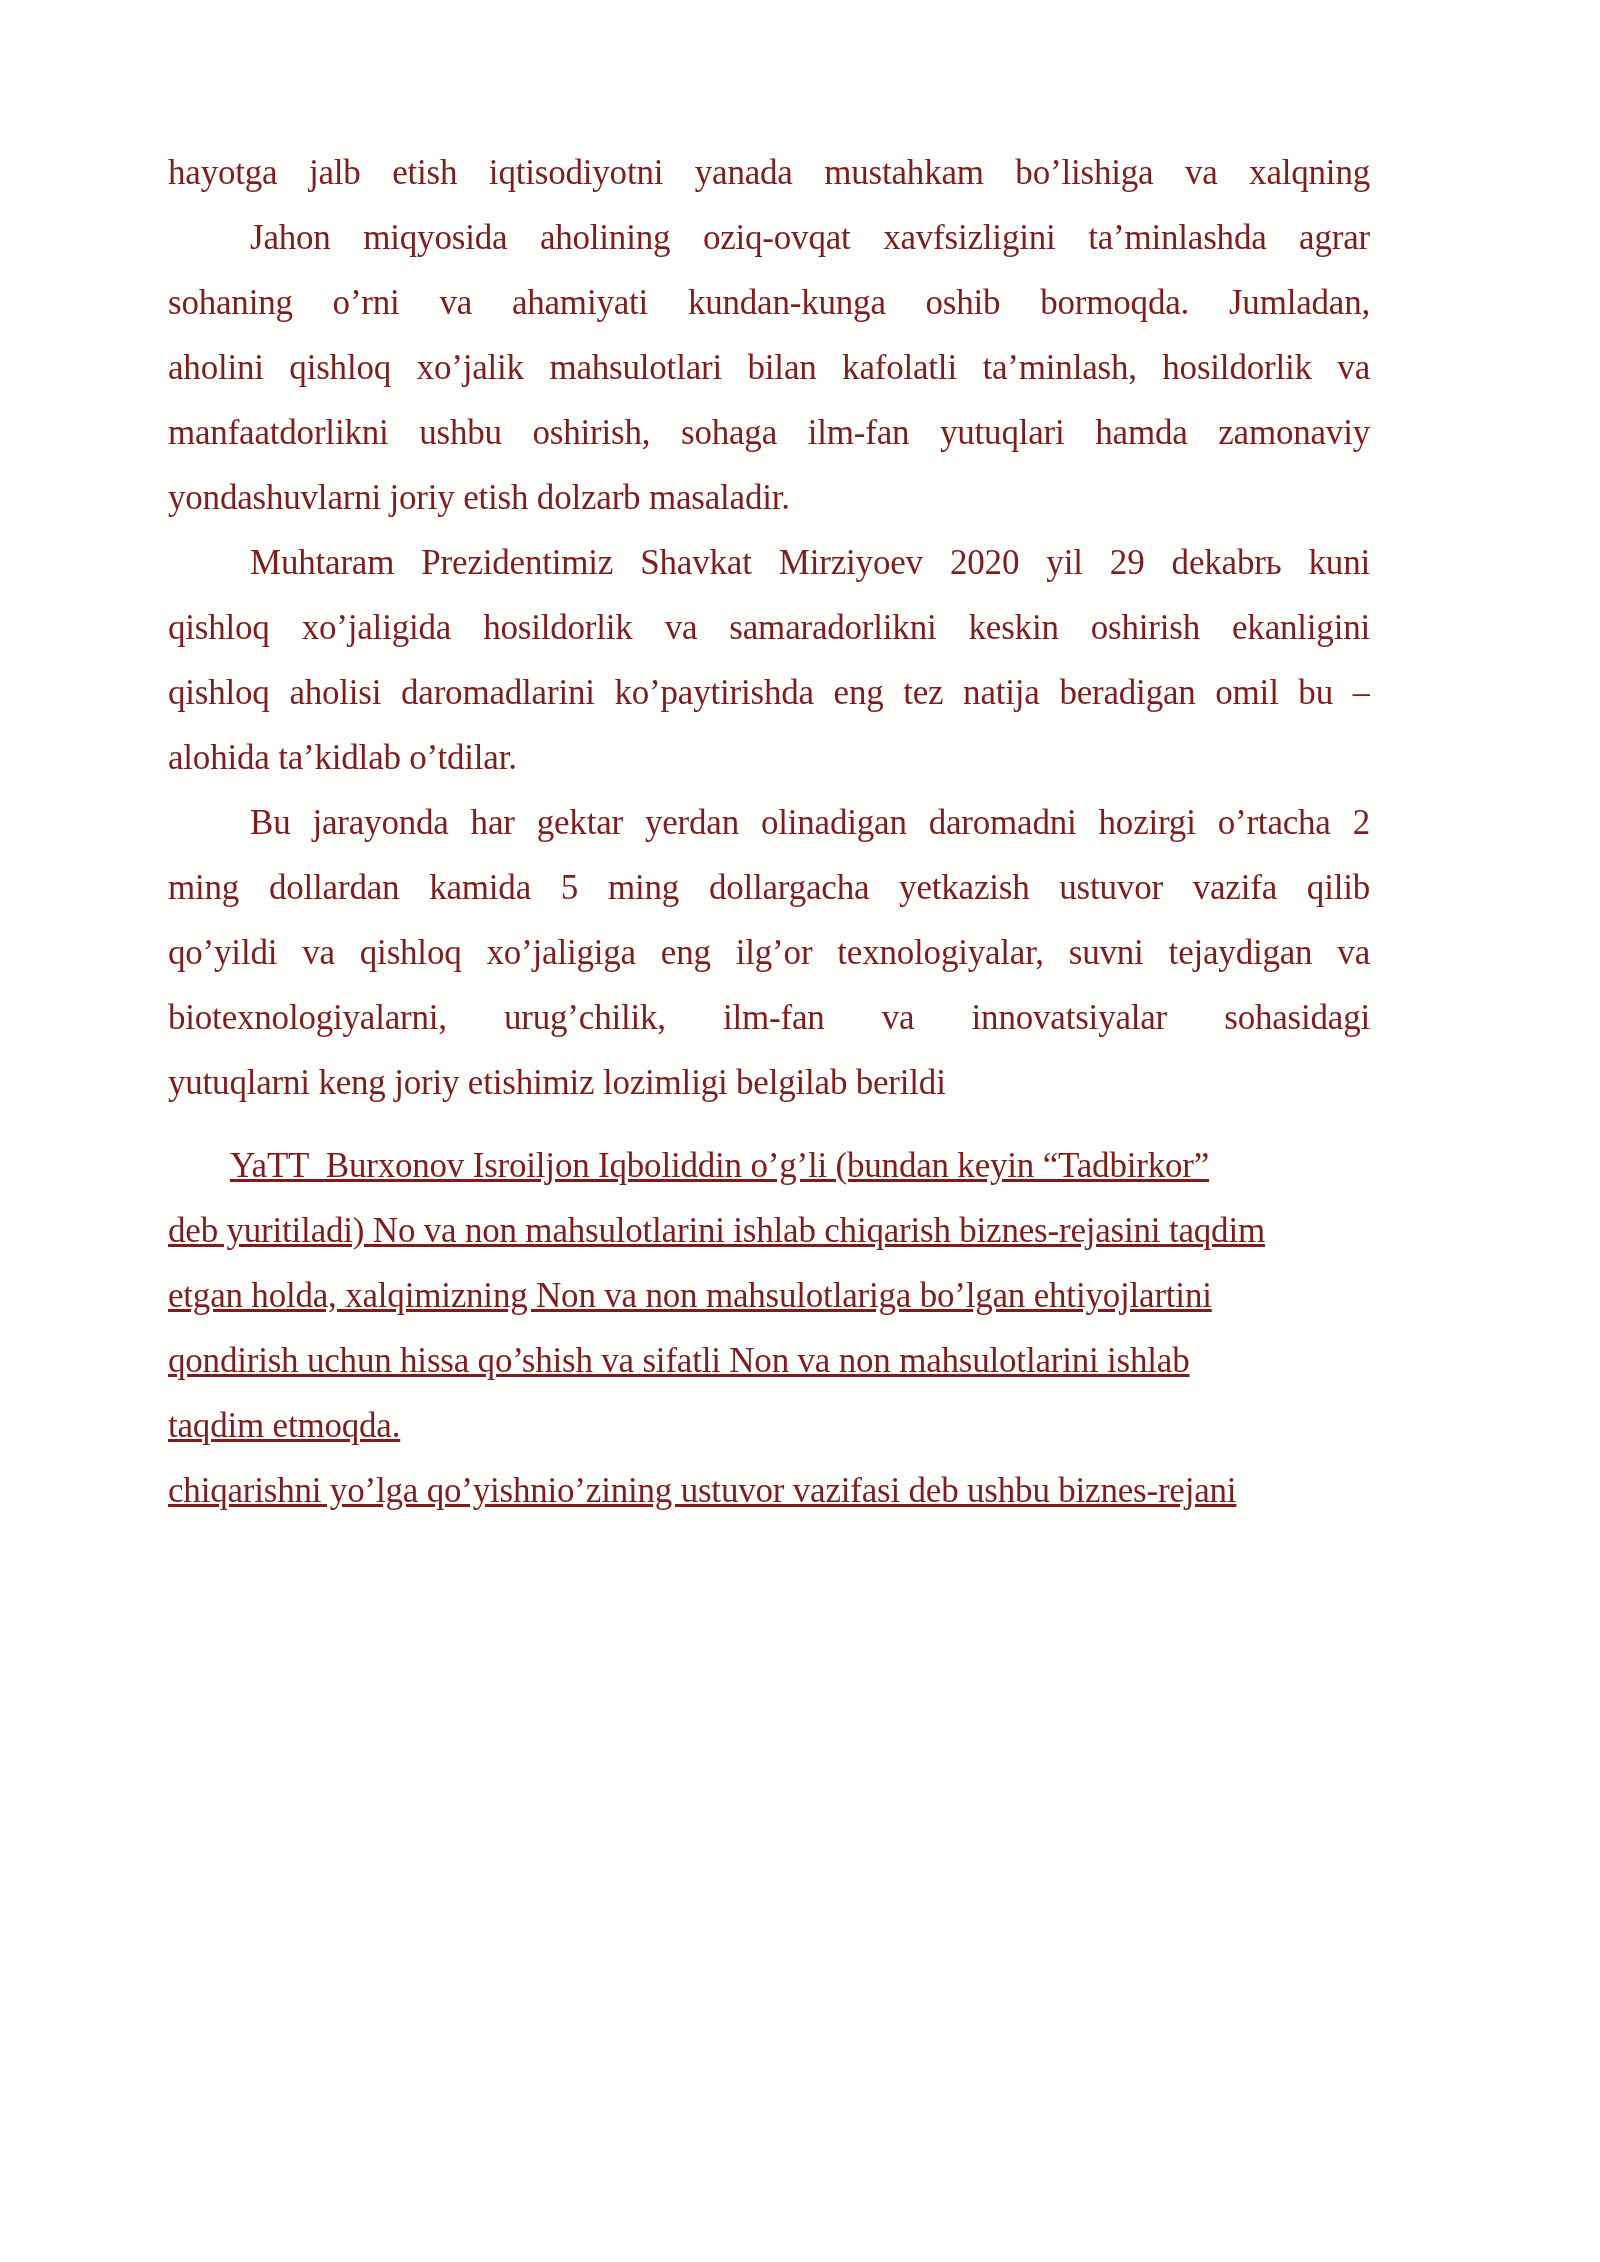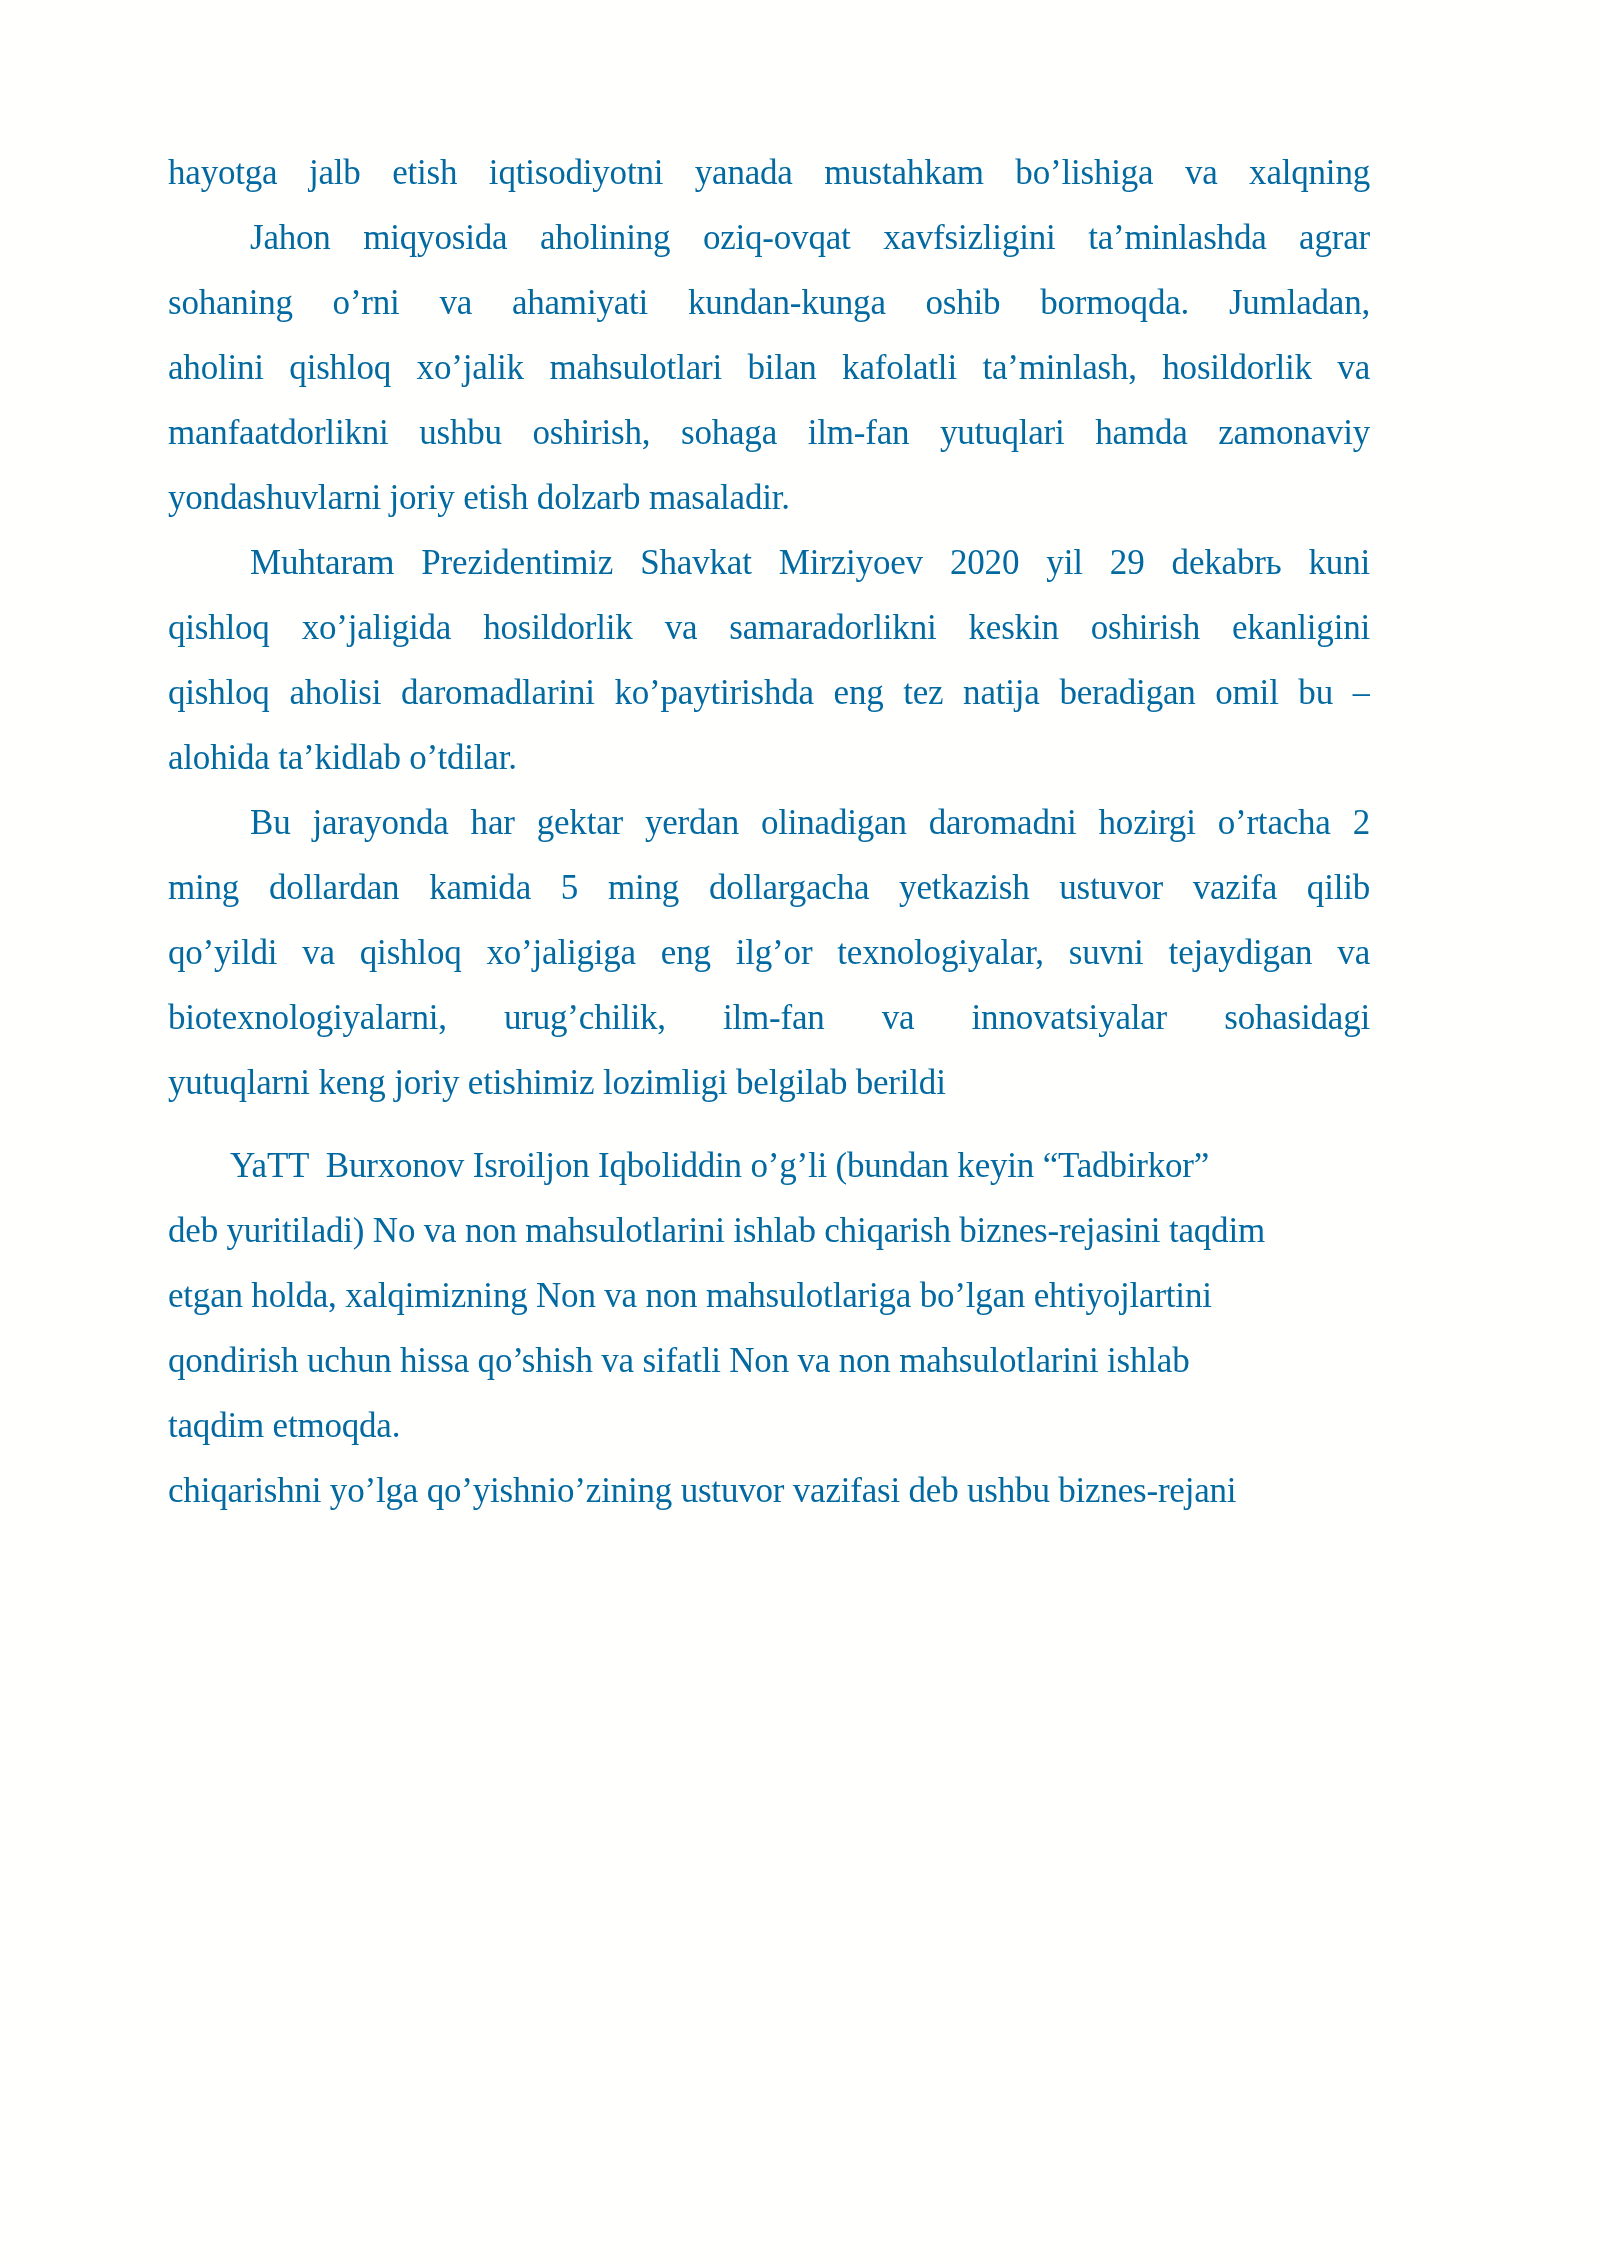--- a/index.html
+++ b/index.html
@@ -7,21 +7,21 @@
     padding: 0;
     background: #ffffff;
   }
   .page {
     position: relative;
     width: 1600px;
     height: 2262px;
     background: #fffffe;
     overflow: hidden;
     font-family: "Liberation Serif", "DejaVu Serif", serif;
-    color: #0369a1;
+    color: #7f1d1d;
   }
   .textblock {
     position: absolute;
     left: 168px;
     top: 140px;
     width: 1202px;
   }
   .para { margin: 0; padding: 0; }
   .para-gap { margin-top: 18px; }
   .line {
@@ -35,20 +35,21 @@
   }
   
   .j { text-align-last: justify; }
   
   .last { text-align-last: left; }
   
   .left {
     text-align: left;
     text-align-last: left;
     white-space: pre;
+    text-decoration: underline;
   }
   .ind82 { padding-left: 82px; }
   .ind62 { padding-left: 62px; }
 </style>
 </head>
 <body>
 
 <div class="page">
   <div class="textblock">
 

